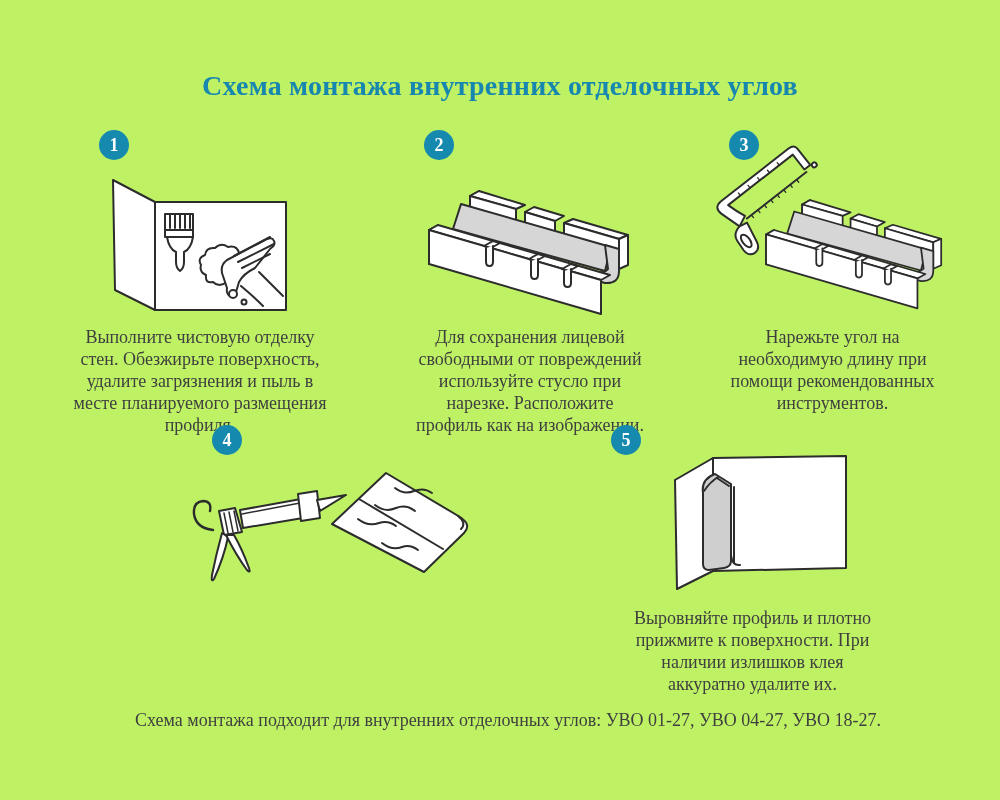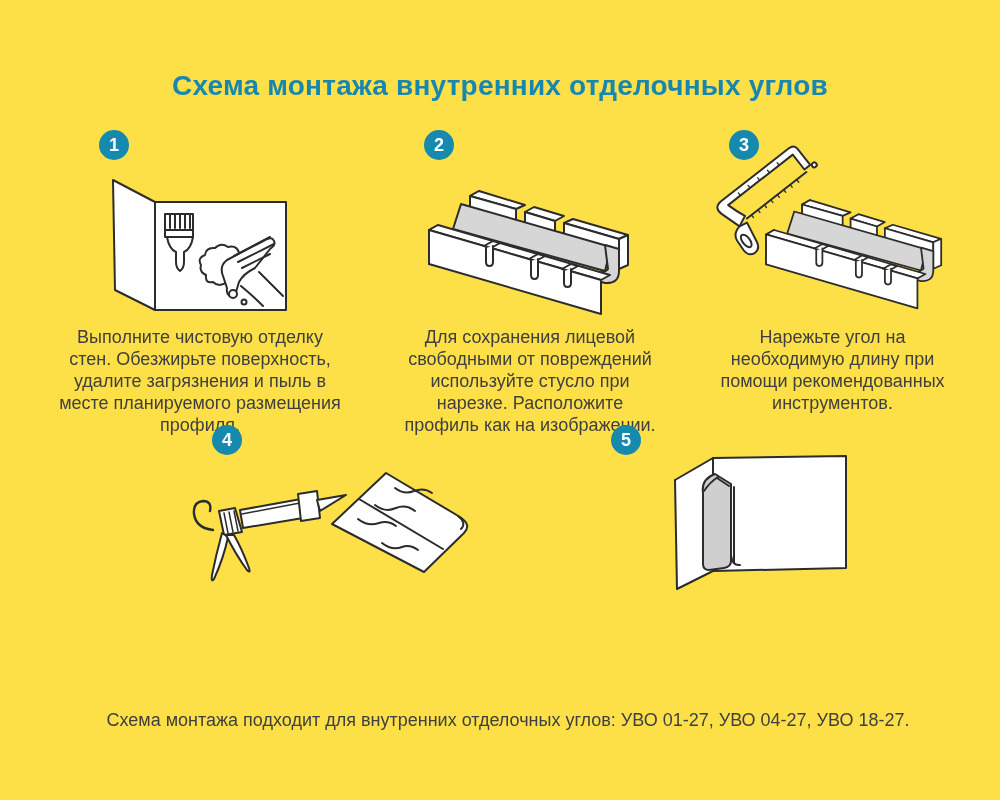--- a/index.html
+++ b/index.html
@@ -1,17 +1,17 @@
 <!DOCTYPE html>
 <html><head>
 <meta charset="utf-8">
 <style>
   html,body{margin:0;padding:0;background:#fff;}
-  .page{position:relative;width:1000px;height:800px;background:#fde047;
-        font-family:Liberation Sans, sans-serif;overflow:hidden;}
+  .page{position:relative;width:1000px;height:800px;background:#bef264;
+        font-family:Liberation Serif, serif;overflow:hidden;}
   .title{position:absolute;top:70px;left:0;width:100%;text-align:center;
          font-size:28px;font-weight:bold;color:#1787b0;letter-spacing:.2px;margin:0;}
   .step{position:absolute;}
   .badge{position:absolute;top:0;width:30px;height:30px;border-radius:50%;
          background:#1689ae;color:#fff;font-size:18px;font-weight:bold;
          display:flex;align-items:center;justify-content:center;line-height:1;}
   .illo{display:flex;justify-content:center;align-items:flex-end;margin-top:12px;}
   .row1 .illo{height:180px;}
   .row2 .illo{height:166px;}
   .caption{margin:5px 0 0;text-align:center;font-size:18px;line-height:1.22;
@@ -179,17 +179,21 @@
           <g>
             <path fill="#cfcfcf" d="M75,55 Q73,41 87,36 L103,46 L103,123 Q103,129 96,130 L81,132 Q75,132 75,126 Z"></path>
             <path fill="none" d="M76,53 Q82,44 90,39"></path>
             <path fill="none" d="M89,40 L101,48"></path>
             <path fill="none" d="M106,49 L106,125"></path>
             <path fill="none" d="M103,117 Q104,128 112,127"></path>
           </g>
         </g>
       </svg>
     </div>
+    <p class="caption">Выровняйте профиль и плотно
+прижмите к поверхности. При
+наличии излишков клея
+аккуратно удалите их.</p>
   </div>
 
   <p class="footer">Схема монтажа подходит для внутренних отделочных углов: УВО 01-27, УВО 04-27, УВО 18-27.</p>
 
 </div>
 
 </body></html>

